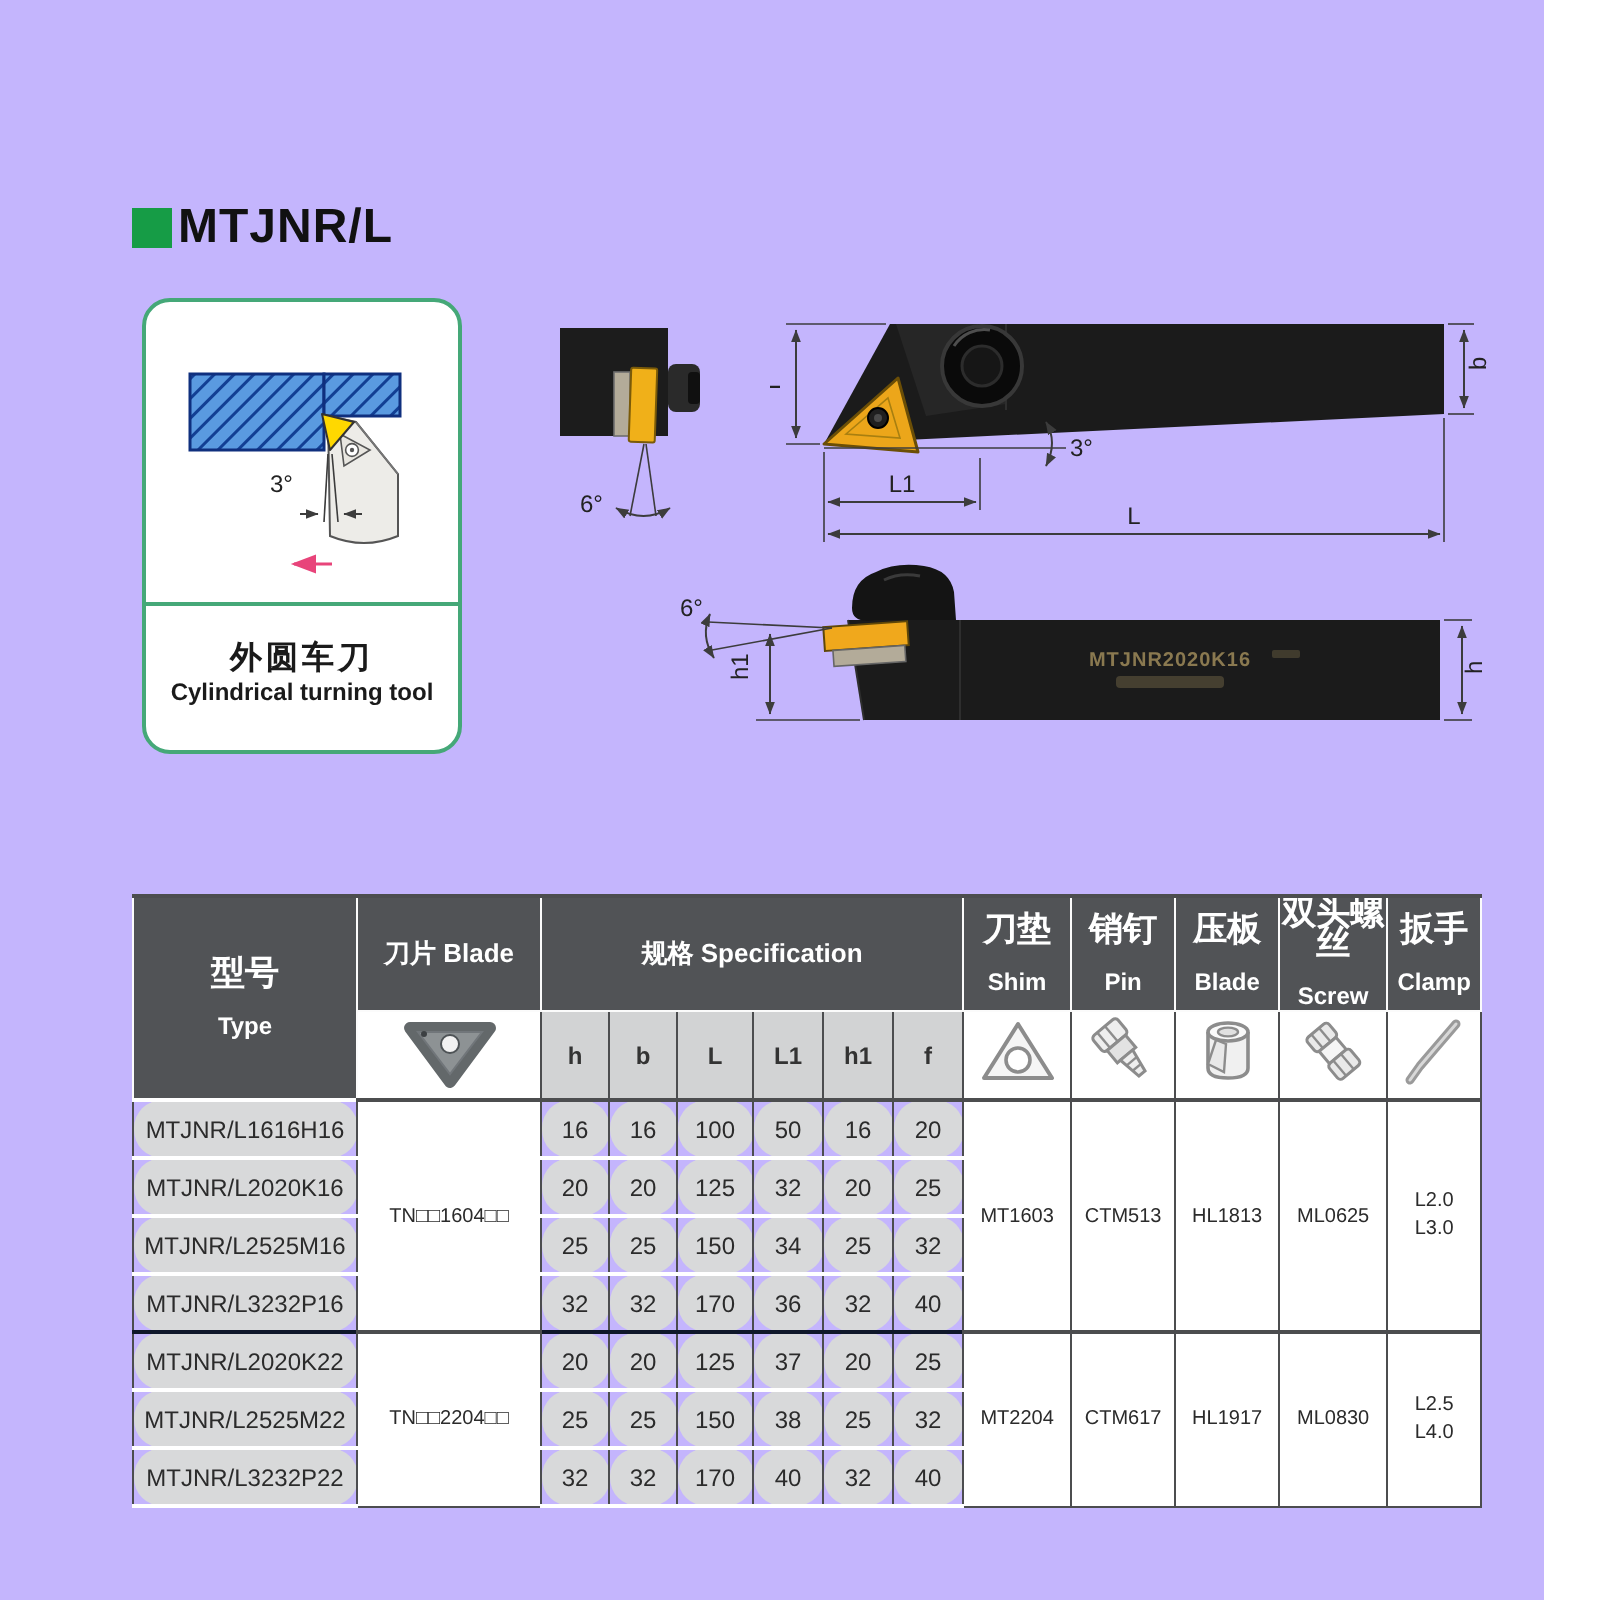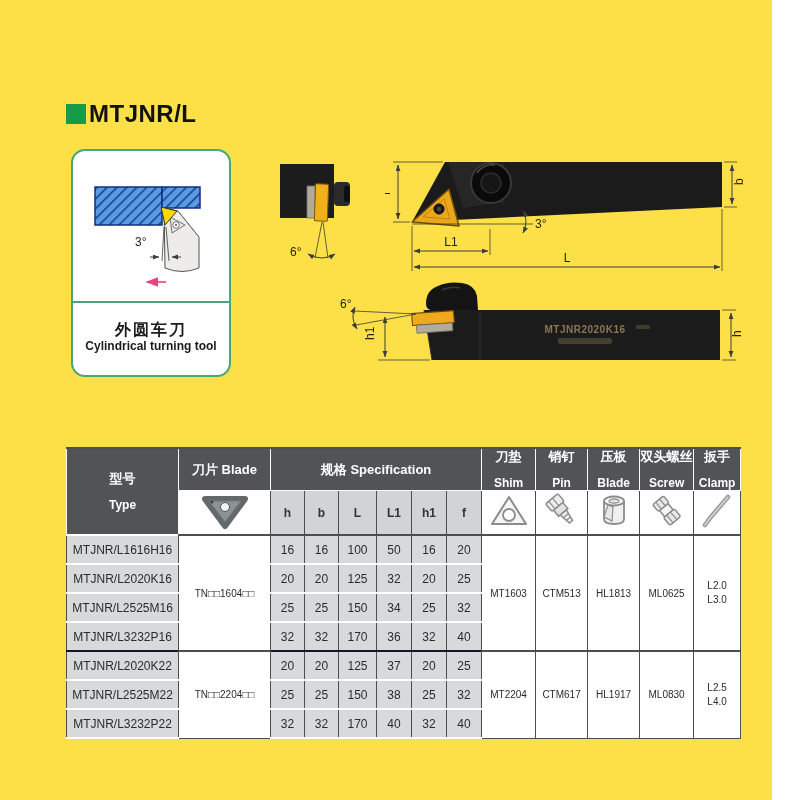--- a/index.html
+++ b/index.html
@@ -1,17 +1,17 @@
 <!DOCTYPE html>
 <html><head>
 <meta charset="utf-8">
 <style>
   html,body { margin:0; padding:0; background:#fff; }
   #page {
-    position:relative; width:772px; height:800px; background:#fde047;
+    position:relative; width:772px; height:800px; background:#c4b5fd;
     font-family:"Liberation Sans", sans-serif; color:#1a1a1a; overflow:hidden;
   }
   
   #title-block { position:absolute; left:66px; top:100px; display:flex; align-items:center; }
   #title-square { width:20px; height:20px; background:#169c46; margin-right:3px; }
   #page-title { font-size:24px; font-weight:bold; letter-spacing:0.5px; color:#111; }
 
   
   #info-box {
     position:absolute; left:71px; top:149px; width:156px; height:224px;
@@ -32,32 +32,32 @@
   .ext-line { stroke:#3c3c3c; stroke-width:0.8; fill:none; }
 
   
   #spec-table-wrap { position:absolute; left:66px; top:447px; }
   table.spec {
     border-collapse:collapse; table-layout:fixed; width:674px;
     font-size:12px; color:#2b2b2b; border:1px solid #77787a; border-top:2px solid #4c4d4f;
   }
   table.spec th, table.spec td { text-align:center; vertical-align:middle; padding:0; overflow:hidden; }
   .t-dark { background:#515356; color:#fff; font-weight:bold; border:1px solid #fbfbfb; }
-  .t-dark .cn { font-size:13px; line-height:15px; display:block; }
+  .t-dark .cn { font-size:17px; line-height:15px; display:block; }
   .t-dark .en { font-size:12px; line-height:14px; display:block;margin-top:12px; }
   .t-dark .inline { font-size:13px; }
   .t-sub {
     background:#d2d3d4; border:1px solid #4c4d4f; border-bottom:2px solid #4c4d4f;
     font-weight:bold; font-size:12px; color:#333;
   }
   .t-icon { background:#fff; border:1px solid #4c4d4f; border-bottom:2px solid #4c4d4f; }
   .t-type, .t-num {
     background:#d8d9da; height:27px;
     border-left:1px solid #4c4d4f; border-right:1px solid #4c4d4f;
-    border-top:2px solid #fff; border-bottom:2px solid #fff;
+    border-top:2px solid #fff; border-bottom:2px solid #fff;border-radius:14px;
   }
   .t-merge { background:#fff; border:1px solid #4c4d4f; font-size:10px; }
   .gm { border-bottom:2px solid #4c4d4f; }
   tr.grp-end > td { border-bottom:2px solid #0f172a; }
   .wrench-cell div { line-height:14px; }
 </style>
 </head>
 <body>
 
 <div id="page">

